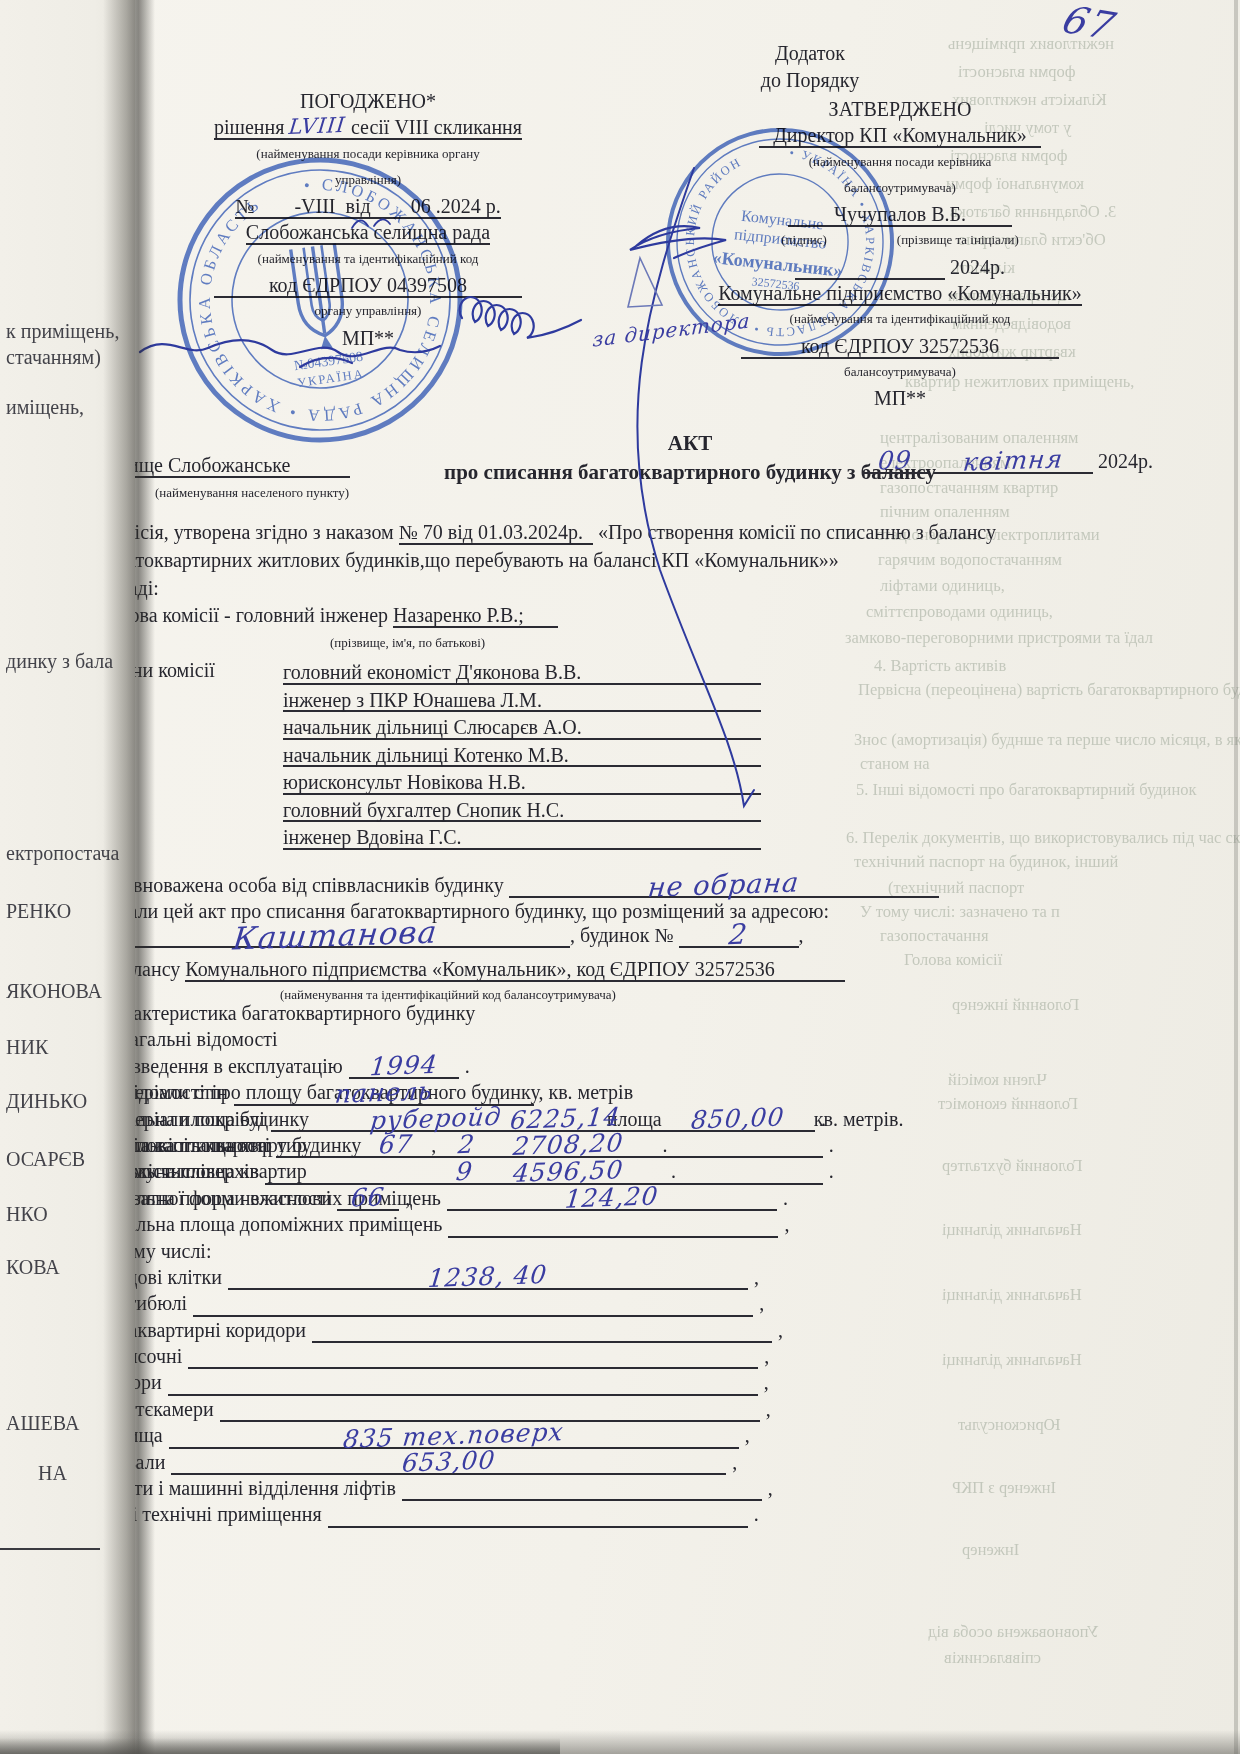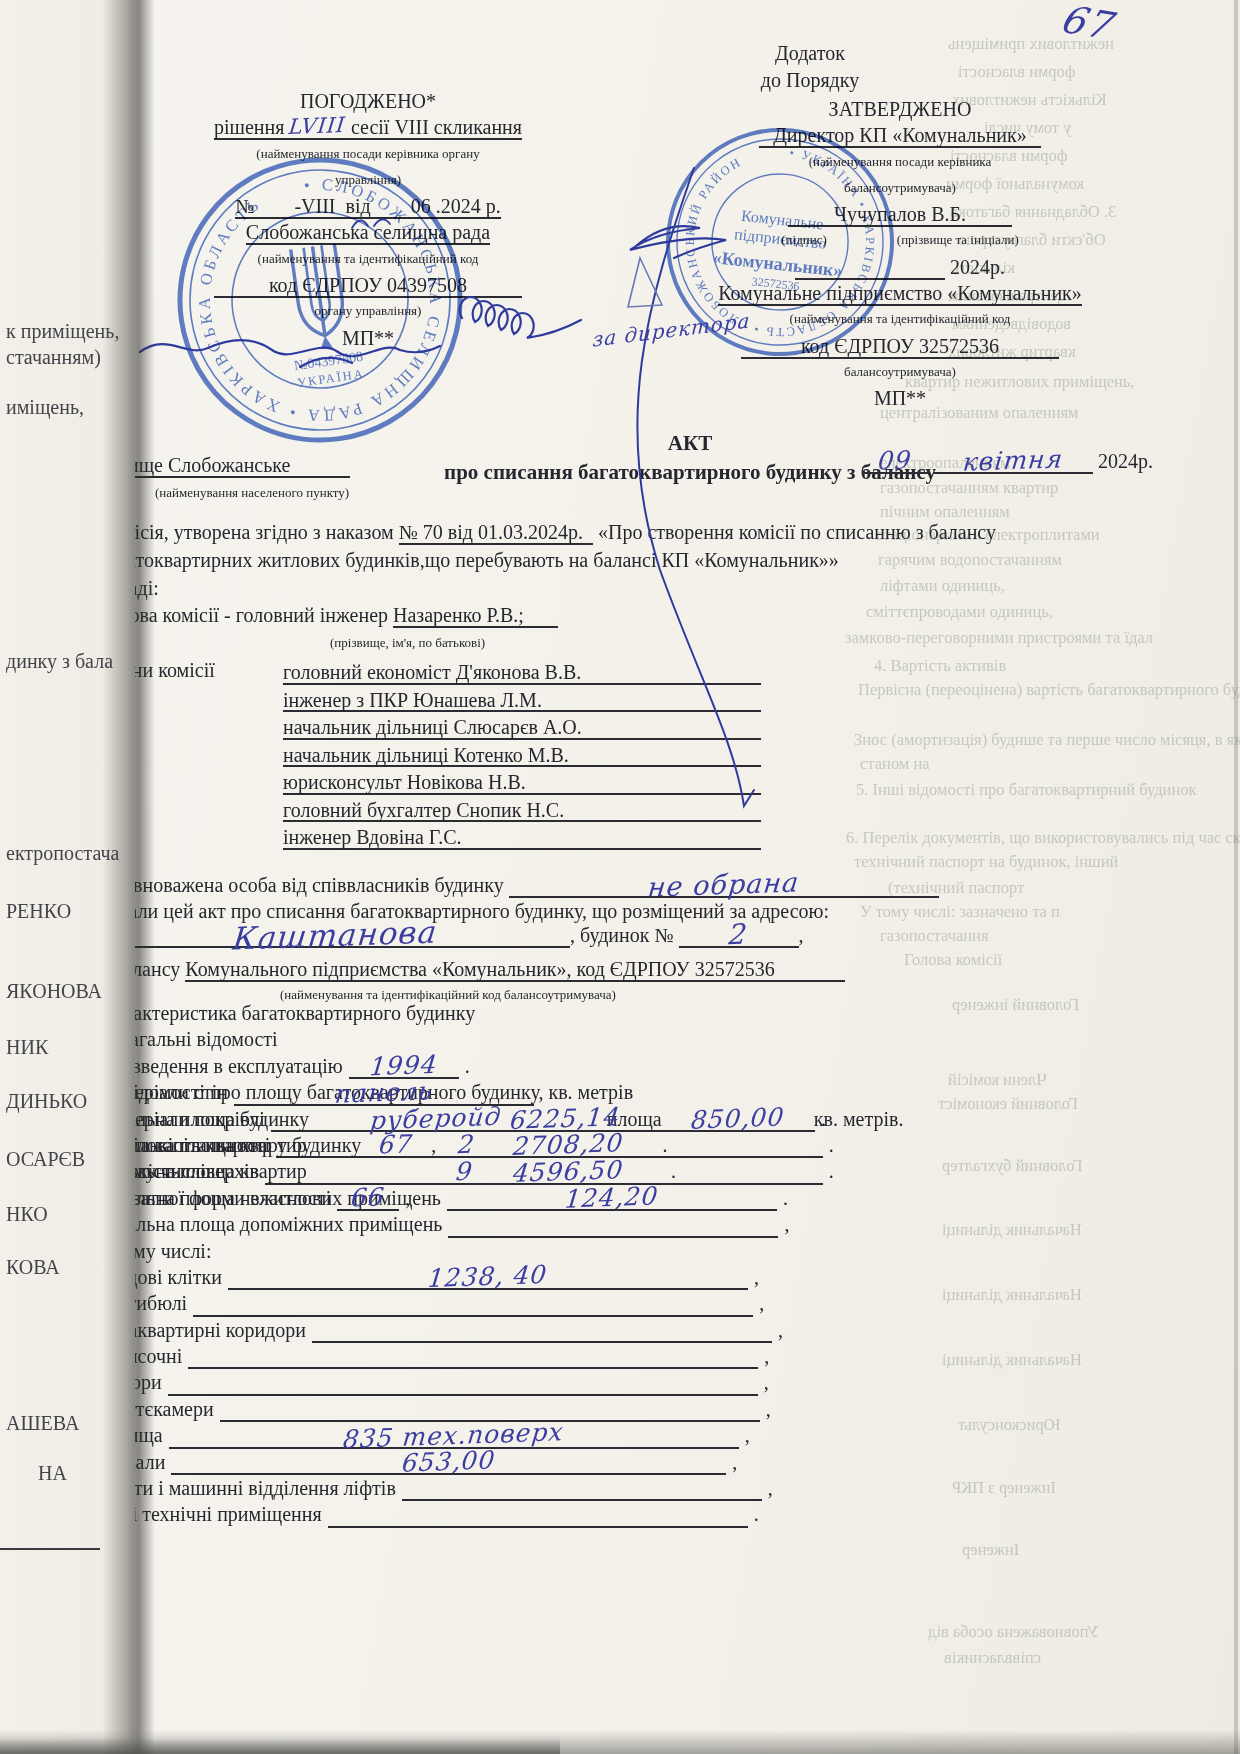--- a/index.html
+++ b/index.html
@@ -113,21 +113,21 @@
       <div class="mirror" style="top: 118px; left: 984px;">у тому числі</div>
       <div class="mirror" style="top: 146px; left: 950px;">форми власності</div>
       <div class="mirror" style="top: 174px; left: 946px;">комунальної форми</div>
       <div class="mirror" style="top: 202px; left: 950px;">3. Обладнання багатокв</div>
       <div class="mirror" style="top: 230px; left: 958px;">Об'єкти благоустрою</div>
       <div class="mirror" style="top: 258px; left: 952px;">кількість</div>
       <div class="mirror" style="top: 286px; left: 948px;">централізованим</div>
       <div class="mirror" style="top: 314px; left: 952px;">водовідведенням</div>
       <div class="mirror" style="top: 342px; left: 948px;">квартир житлових</div>
       <div style="top: 372px; left: 905px;">квартир нежитлових приміщень,</div>
-      <div style="top: 403px; left: 880px;">централізованим опаленням</div>
+      <div style="top: 428px; left: 880px;">централізованим опаленням</div>
       <div style="top: 453px; left: 880px;">електроопаленням</div>
       <div style="top: 478px; left: 880px;">газопостачанням        квартир</div>
       <div style="top: 502px; left: 880px;">пічним опаленням</div>
       <div style="top: 525px; left: 876px;">стаціонарними електроплитами</div>
       <div style="top: 550px; left: 878px;">гарячим водопостачанням</div>
       <div style="top: 576px; left: 880px;">ліфтами        одиниць,</div>
       <div style="top: 602px; left: 866px;">сміттєпроводами        одиниць,</div>
       <div style="top: 628px; left: 845px;">замково-переговорними пристроями      та їдал</div>
       <div style="top: 656px; left: 874px;">4. Вартість активів</div>
       <div style="top: 680px; left: 858px;">Первісна (переоцінена) вартість багатоквартирного буд</div>

